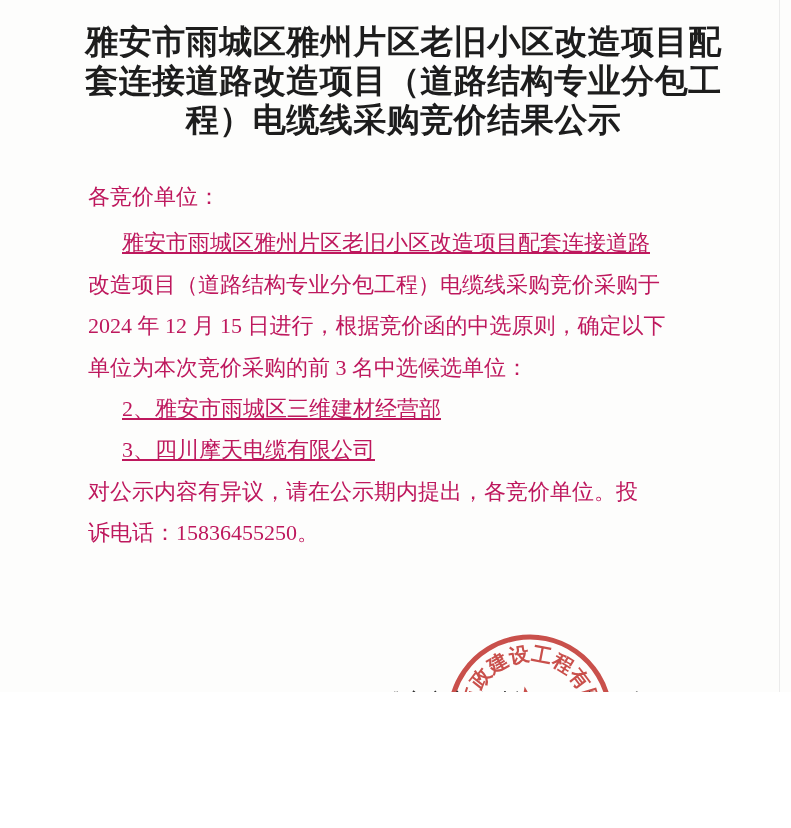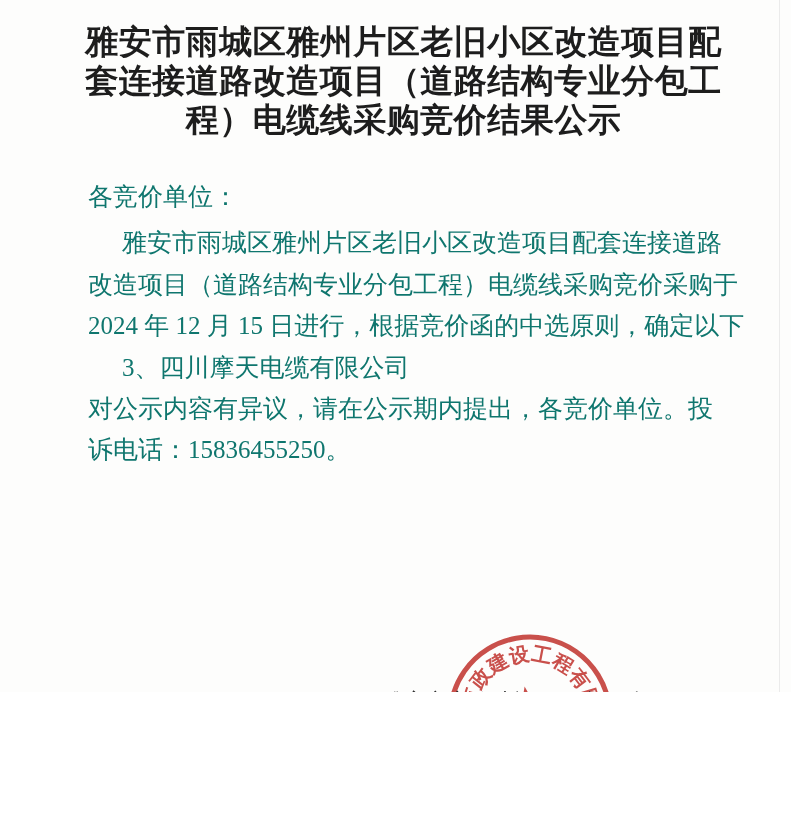--- a/index.html
+++ b/index.html
@@ -20,26 +20,26 @@
     font-weight:700;
     font-size:33px;
     line-height:39px;
     color:#1d1d1d;
     letter-spacing:0.5px;
   }
   .title-line{white-space:pre;}
   
   .text-block{
     position:absolute;left:88px;top:176px;width:640px;
-    font-size:25px;
+    font-size:22px;
     line-height:41.4px;
-    color:#0f766e;
+    color:#be185d;
   }
   .bline{white-space:pre;}
-  .indent{padding-left:34px;}
+  .indent{padding-left:34px;text-decoration:underline;}
   .para1{margin-top:5px;}
   
   .sig{
     position:absolute;
     white-space:pre;
     font-size:22px;
     color:#2f2f2f;
     line-height:30px;
   }
   .sig-company{left:382px;top:687px;}
@@ -85,23 +85,25 @@
     <div class="title-line">程）电缆线采购竞价结果公示</div>
   </div>
 
   <div class="text-block">
     <div class="bline">各竞价单位：</div>
 
     <div class="para1">
       <div class="bline indent">雅安市雨城区雅州片区老旧小区改造项目配套连接道路</div>
       <div class="bline">改造项目（道路结构专业分包工程）电缆线采购竞价采购于</div>
       <div class="bline">2024 年 12 月 15 日进行，根据竞价函的中选原则，确定以下</div>
+      <div class="bline">单位为本次竞价采购的前 3 名中选候选单位：</div>
     </div>
 
     <div>
+      <div class="bline indent">2、雅安市雨城区三维建材经营部</div>
       <div class="bline indent">3、四川摩天电缆有限公司</div>
     </div>
 
     <div>
       <div class="bline">对公示内容有异议，请在公示期内提出，各竞价单位。投</div>
       <div class="bline">诉电话：15836455250。</div>
     </div>
   </div>
 
   <div class="sig sig-company">雅安市市政建设工程有限公司</div>

